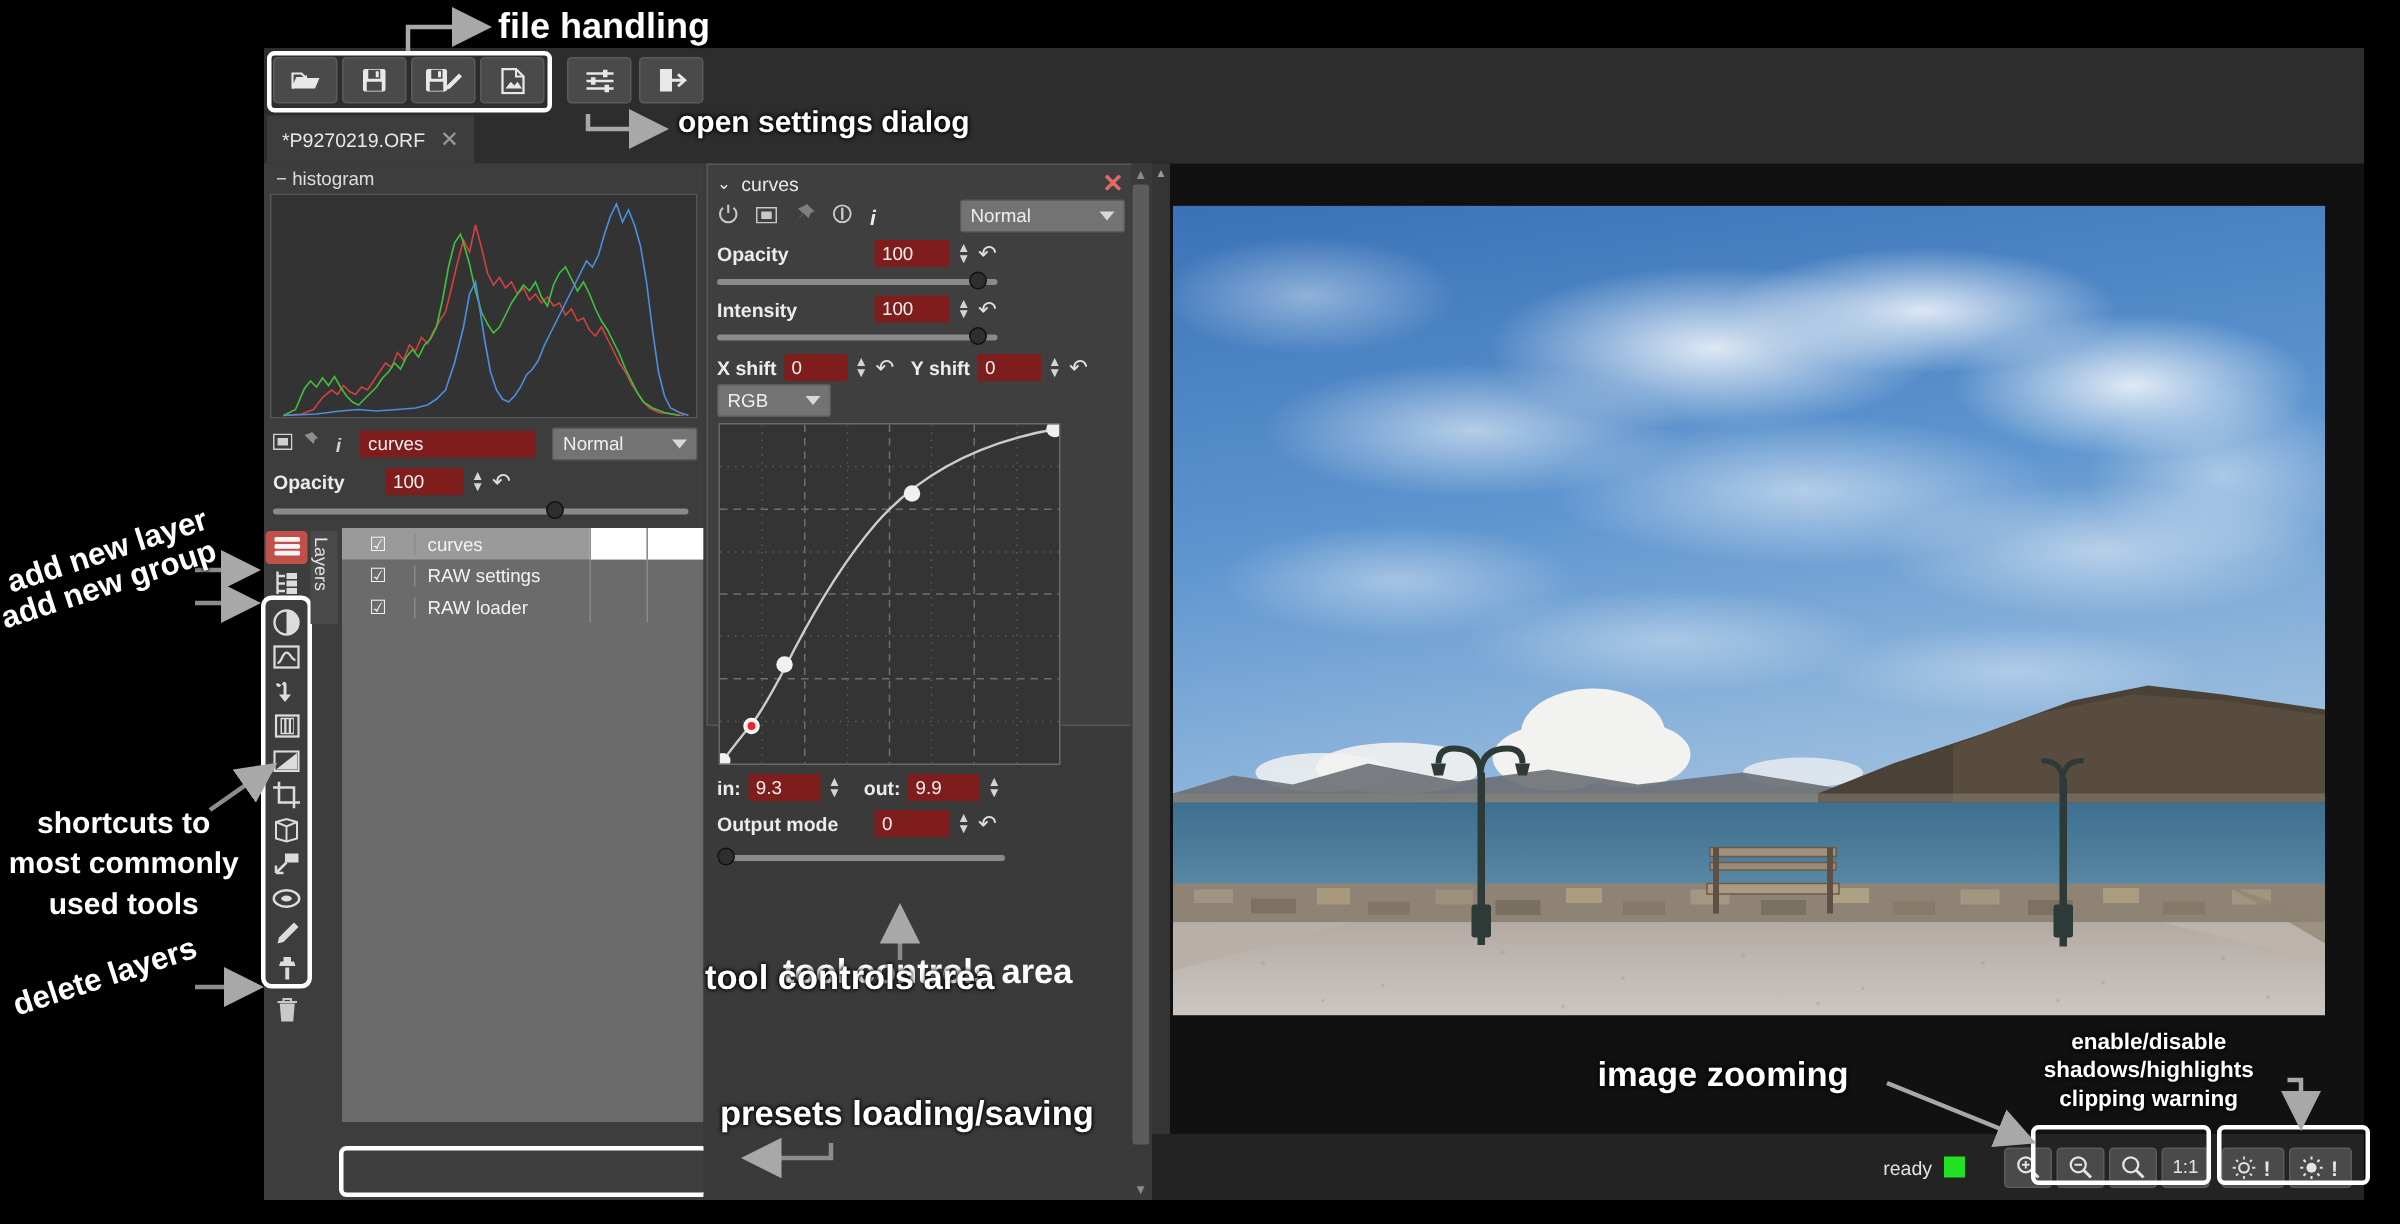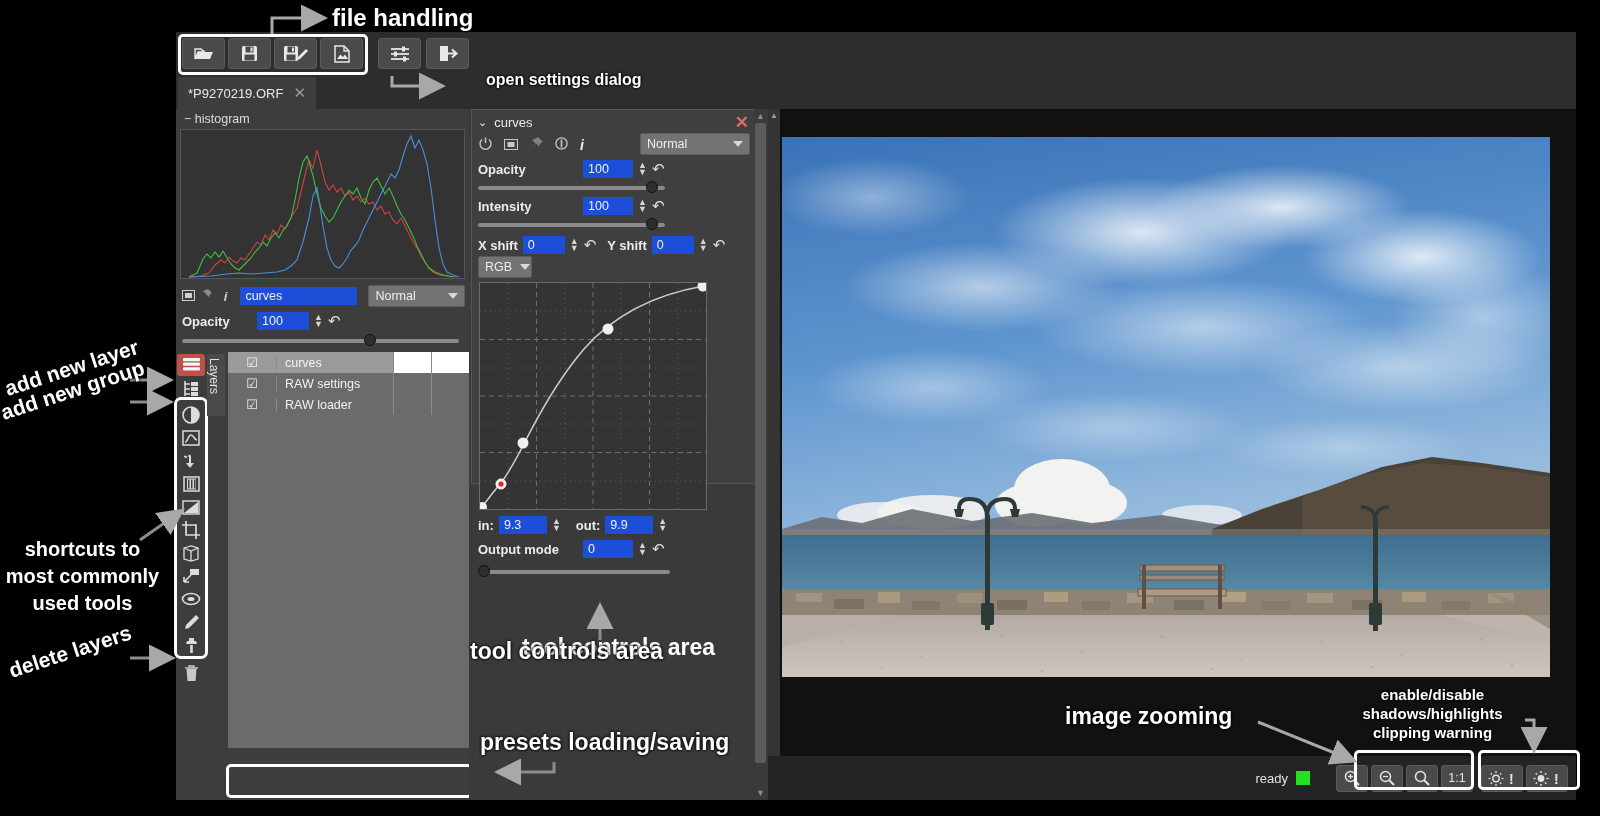--- a/index.html
+++ b/index.html
@@ -54,21 +54,21 @@
   .histbox {
     position:absolute; left:4px; top:20px; width:285px; height:150px;
     background:#333; border:1px solid #555;
   }
   .histbox svg { display:block; }
 
   .layerprops { position:absolute; left:0; top:174px; width:293px; height:66px; }
   .row { display:flex; align-items:center; gap:5px; }
   .mini-icon { color:#cfcfcf; width:15px; text-align:center; }
   .txtfield {
-    background:#1d4ed8; border:none; color:#f0f0f0; font-size:12.5px;
+    background:#7f1d1d; border:none; color:#f0f0f0; font-size:12.5px;
     padding:2px 5px; font-family:"Liberation Sans", sans-serif;
   }
   .combo {
     background:#737373; color:#eee; font-size:12.5px; padding:3px 6px;
     display:flex; align-items:center; justify-content:space-between;
     border:1px solid #5c5c5c; border-radius:2px;
   }
   .caret { width:0;height:0;border-left:5px solid transparent;border-right:5px solid transparent;border-top:6px solid #d8d8d8; margin-left:8px;}
   .spin { color:#d5d5d5; font-size:9px; line-height:7px; text-align:center; }
   .undo-arrow { color:#e0e0e0; font-size:15px; }
@@ -489,21 +489,21 @@
             <span class="lbl">X shift</span>
             <input class="txtfield" style="width: 42px;" value="0">
             <span class="spin">▲<br>▼</span>
             <span class="undo-arrow">↶</span>
             <span class="lbl" style="margin-left:6px;">Y shift</span>
             <input class="txtfield" style="width: 42px;" value="0">
             <span class="spin">▲<br>▼</span>
             <span class="undo-arrow">↶</span>
           </div>
 
-          <div class="combo" style="position:absolute;left:6px;top:146px;width:54px;">
+          <div class="combo" style="position:absolute;left:6px;top:146px;width:76px;">
             <span>RGB</span>
               <i class="caret"></i>
           </div>
 
           <div class="curvebox">
             <svg width="226" height="226" viewBox="0 0 226 226">
               <g stroke="#6f6f6f" stroke-width="1" stroke-dasharray="5,4">
                 <line x1="56.5" y1="0" x2="56.5" y2="226"></line>
                   <line x1="113" y1="0" x2="113" y2="226"></line>
                   <line x1="169.5" y1="0" x2="169.5" y2="226"></line>
@@ -778,21 +778,21 @@
     <path d="M130 402 L168 402" stroke="#8c8c8c" stroke-width="3" fill="none" marker-end="url(#ah)"></path>
     <path d="M140 540 L180 512" stroke="#8c8c8c" stroke-width="3" fill="none" marker-end="url(#ah)"></path>
     <path d="M130 658 L170 658" stroke="#8c8c8c" stroke-width="3" fill="none" marker-end="url(#ah)"></path>
     <path d="M600 640 L600 608" stroke="#8c8c8c" stroke-width="3" fill="none" marker-end="url(#ah)"></path>
     <path d="M554 762 L554 772 L500 772" stroke="#8c8c8c" stroke-width="3" fill="none" marker-end="url(#ah)"></path>
     <path d="M1258 722 L1352 760" stroke="#a8a8a8" stroke-width="3" fill="none" marker-end="url(#ah)"></path>
     <path d="M1525 720 L1534 720 L1534 748" stroke="#a8a8a8" stroke-width="3" fill="none" marker-end="url(#ah)"></path>
   </svg>
 
   <div class="ann" style="left:332px;top:4px;font-size:24px;">file handling</div>
-  <div class="ann" style="left:452px;top:71px;font-size:16px;margin-left:34px;">open settings dialog</div>
+  <div class="ann" style="left:452px;top:71px;font-size:20px;">open settings dialog</div>
   <div class="ann" style="left:2px;top:378px;font-size:21px;transform:rotate(-18deg);transform-origin:left top;">add new layer</div>
   <div class="ann" style="left:-2px;top:402px;font-size:21px;transform:rotate(-18deg);transform-origin:left top;">add new group</div>
   <div class="ann" style="left:0;top:536px;width:165px;text-align:center;font-size:20px;line-height:1.35;">shortcuts to
 most commonly
 used tools</div>
   <div class="ann" style="left:6px;top:660px;font-size:21px;transform:rotate(-18deg);transform-origin:left top;">delete layers</div>
   <div class="ann" style="left:470px;top:638px;font-size:23px;">tool controls area</div>
   <div class="ann" style="left:480px;top:729px;font-size:23px;text-align:right;">presets loading/saving</div>
   <div class="ann" style="left:1065px;top:703px;font-size:23px;">image zooming</div>
   <div class="ann" style="left:1355px;top:686px;width:155px;text-align:center;font-size:15px;line-height:1.25;">enable/disable

